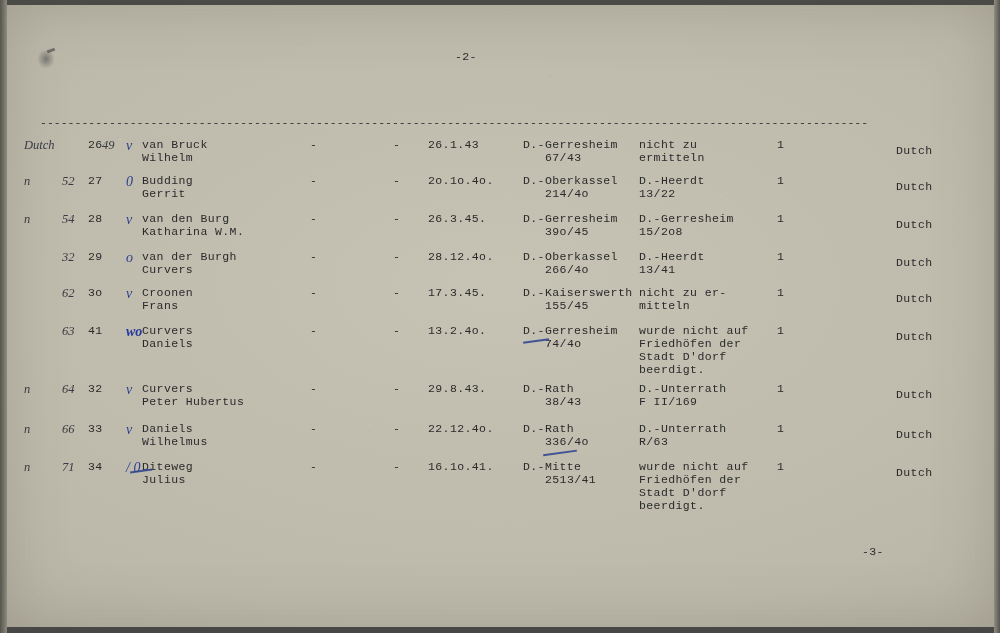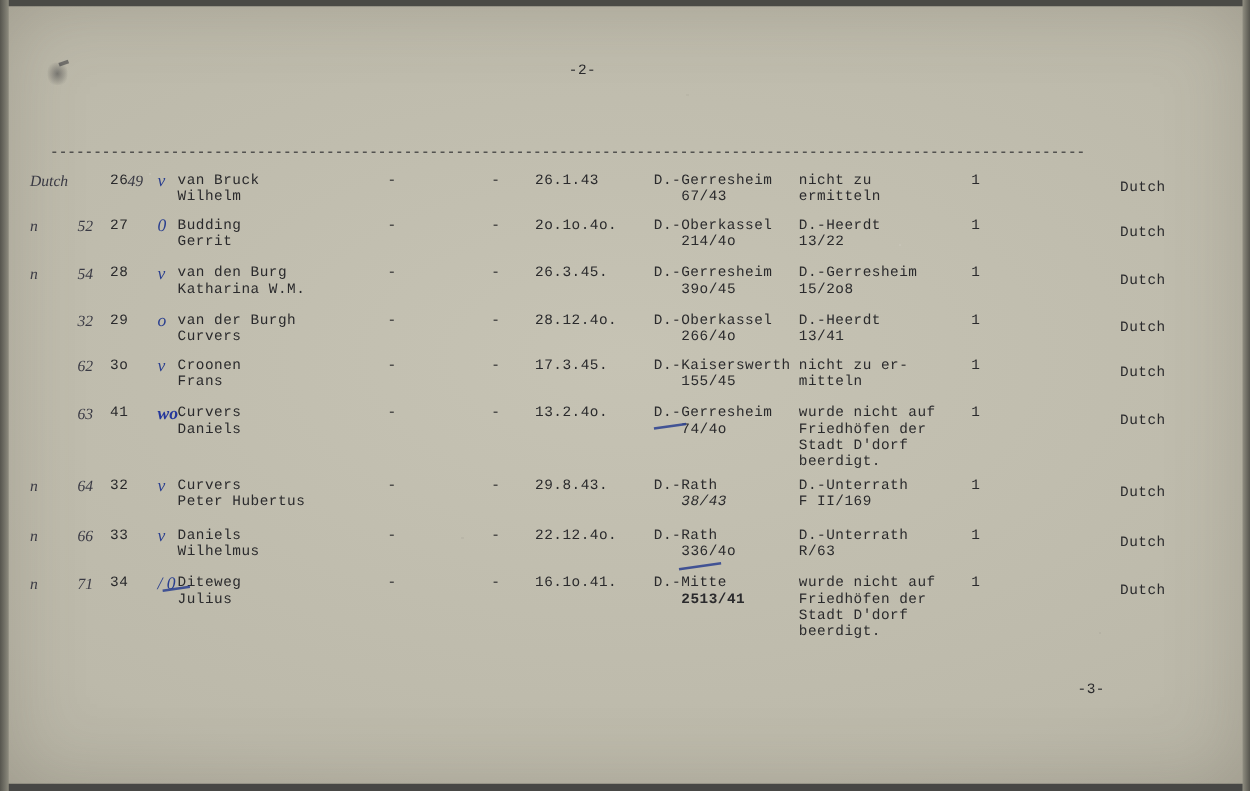--- a/index.html
+++ b/index.html
@@ -266,21 +266,21 @@
       </div>
       <div class="row" style="top: 252px;">
         <div class="cell c-margin hand-pencil" style="left: 24px;">n</div>
         <div class="cell hand-pencil" style="left: 62px;">64</div>
         <div class="cell c-num typed">32</div>
         <div class="cell c-check hand">v</div>
         <div class="cell c-name typed"><span class="sub">Curvers</span><span class="sub">Peter Hubertus</span></div>
         <div class="cell c-geb typed">-</div>
         <div class="cell c-ort typed">-</div>
         <div class="cell c-sterbe typed">29.8.43.</div>
-        <div class="cell c-urk typed"><span class="sub">D.-Rath</span><span class="sub" style="padding-left: 22px; font-style: italic;">38/43</span></div>
+        <div class="cell c-urk typed"><span class="sub">D.-Rath</span><span class="sub" style="padding-left: 22px;">38/43</span></div>
         <div class="cell c-grab typed"><span class="sub">D.-Unterrath</span><span class="sub">F II/169</span></div>
         <div class="cell c-anlage typed">1</div>
         <div class="cell c-bem typed" style="top: 6px;">Dutch</div>
       </div>
       <div class="row" style="top: 292px;">
         <div class="cell c-margin hand-pencil" style="left: 24px;">n</div>
         <div class="cell hand-pencil" style="left: 62px;">66</div>
         <div class="cell c-num typed">33</div>
         <div class="cell c-check hand">v</div>
         <div class="cell c-name typed"><span class="sub">Daniels</span><span class="sub">Wilhelmus</span></div>
@@ -294,21 +294,21 @@
       </div>
       <div class="row" style="top: 330px;">
         <div class="cell c-margin hand-pencil" style="left: 24px;">n</div>
         <div class="cell hand-pencil" style="left: 62px;">71</div>
         <div class="cell c-num typed">34</div>
         <div class="cell c-check hand">/ 0</div>
         <div class="cell c-name typed"><span class="sub">Diteweg</span><span class="sub">Julius</span></div>
         <div class="cell c-geb typed">-</div>
         <div class="cell c-ort typed">-</div>
         <div class="cell c-sterbe typed">16.1o.41.</div>
-        <div class="cell c-urk typed"><span class="sub">D.-Mitte</span><span class="sub" style="padding-left: 22px; font-weight: bold;">2513/41</span></div>
+        <div class="cell c-urk typed"><span class="sub">D.-Mitte</span><span class="sub" style="padding-left: 22px;">2513/41</span></div>
         <div class="cell c-grab typed"><span class="sub">wurde nicht auf</span><span class="sub">Friedhöfen der</span><span class="sub">Stadt D'dorf</span><span class="sub">beerdigt.</span></div>
         <div class="cell c-anlage typed">1</div>
         <div class="cell c-bem typed" style="top: 6px;">Dutch</div>
       </div>
     </div>
 
   <div id="page-number-bottom" class="typed">-3-</div>
 <div class="hand-strike" style="left: 523px; top: 340px; width: 26px;"></div>
     <div class="hand-strike" style="left: 543px; top: 452px; width: 34px;"></div>
     <div class="hand-strike" style="left: 130px; top: 470px; width: 22px;"></div>

